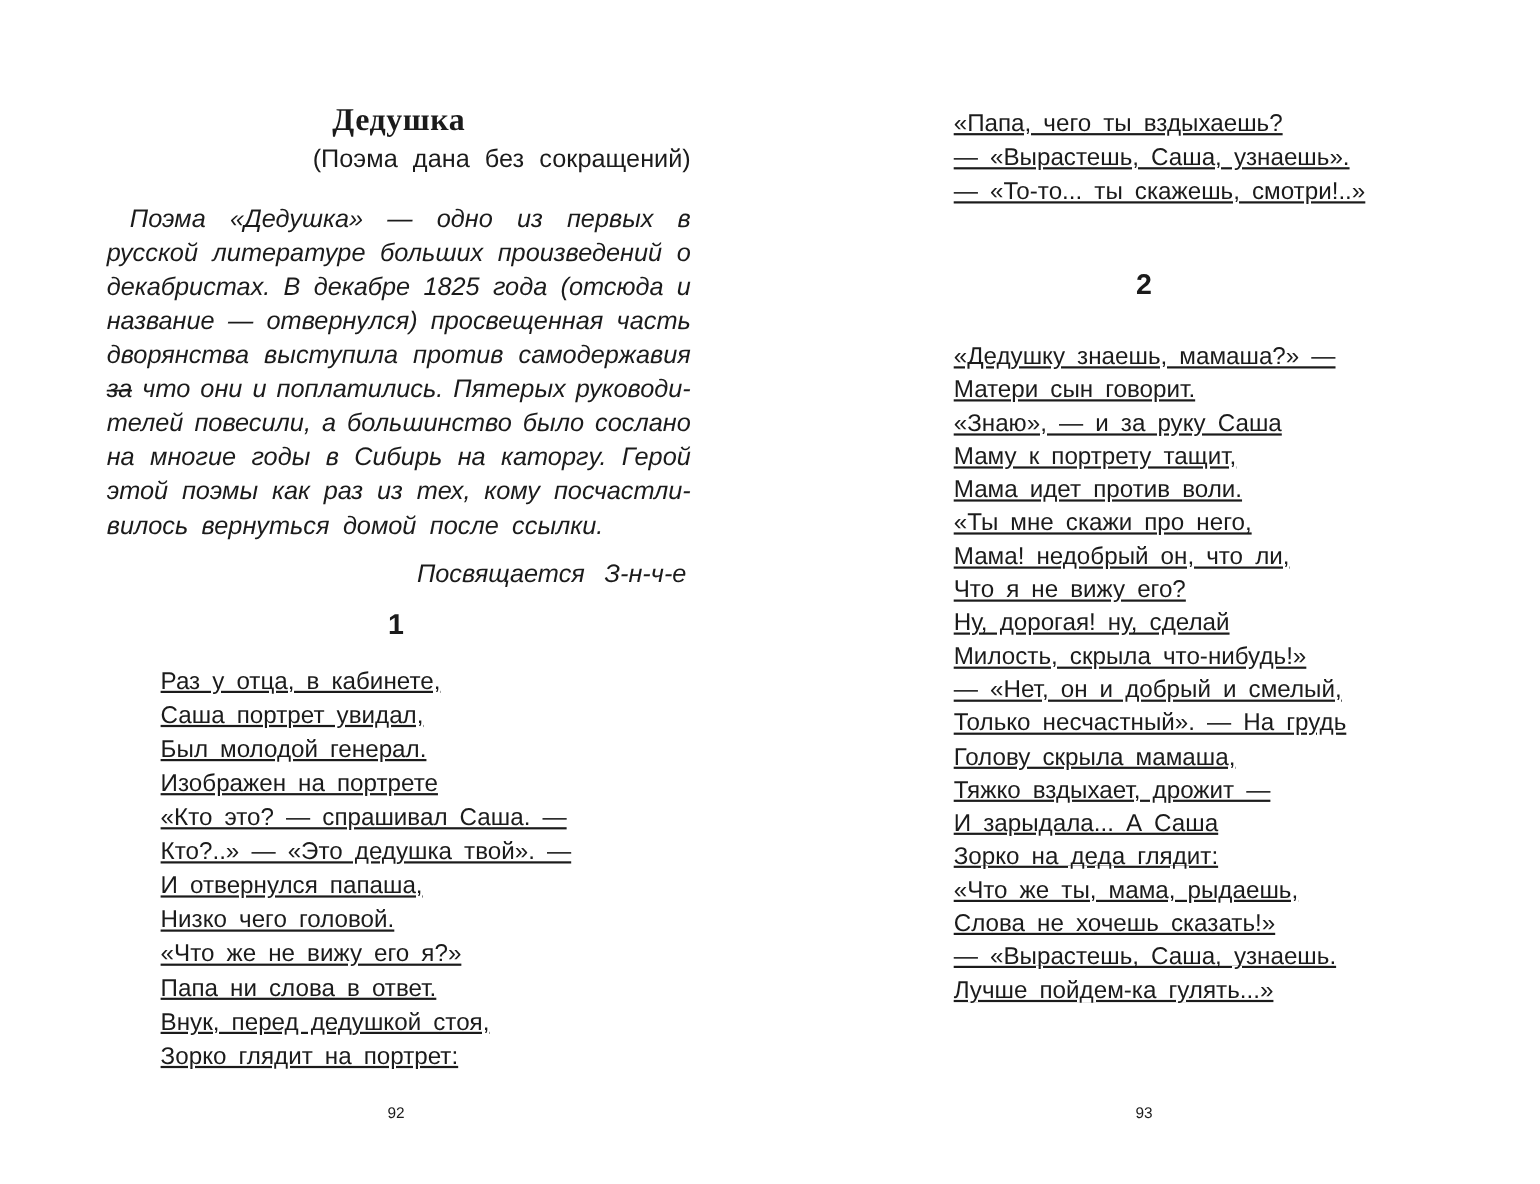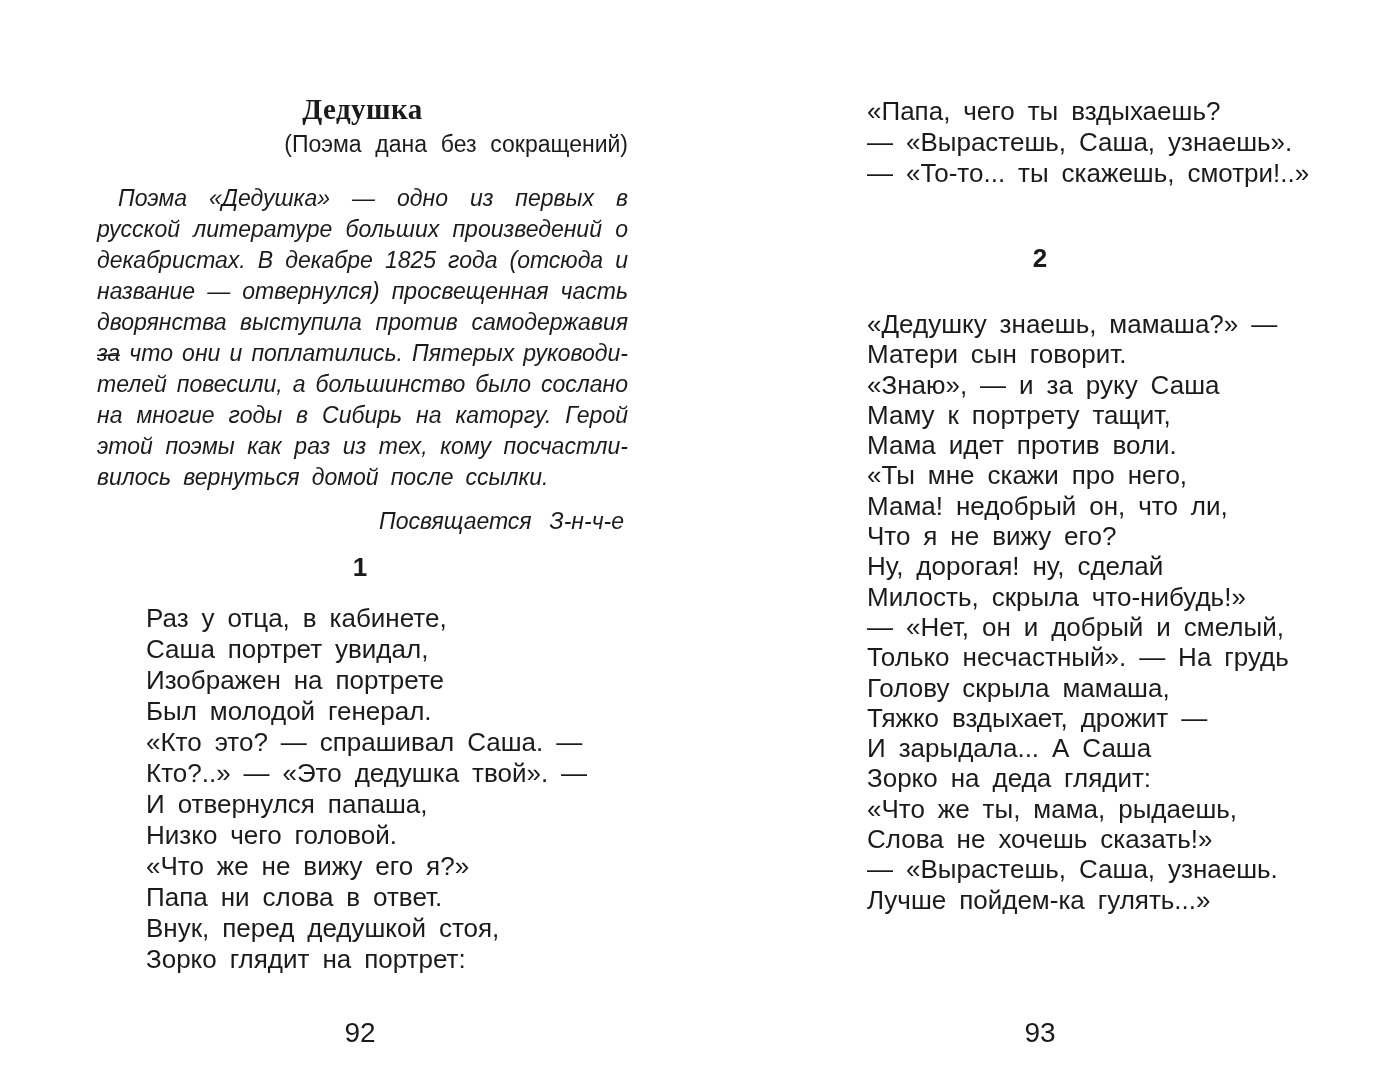--- a/index.html
+++ b/index.html
@@ -50,34 +50,35 @@
 
   .section-number {
     position: absolute; text-align: center;
     font-size: 26px; line-height: 30px; font-weight: 600;
   }
   .section-1 { top: 552px; left: 63px; width: 400px; }
   .section-2 { top: 243px; left: 0;    width: 346px; }
 
   .verse-block { position: absolute; }
   .verse-line {
-    font-size: 26px;
+    font-size: 22px;
     word-spacing: 0.22em;
     white-space: nowrap;
+    text-decoration: underline;
   }
   .verses-p92   { top: 603px; left: 49px; }
   .verses-p92 .verse-line   { height: 31px;   line-height: 31px; }
   .verses-p93a  { top: 96px;  left: 0; }
   .verses-p93a .verse-line  { height: 31px;   line-height: 31px; }
   .verses-p93b  { top: 309px; left: 0; }
   .verses-p93b .verse-line  { height: 30.3px; line-height: 30.3px; }
 
   .page-number {
-    position: absolute; top: 1020px; text-align: center;
-    font-size: 28px; line-height: 26px;
+    position: absolute; top: 998px; text-align: center;
+    font-size: 14px; line-height: 26px;
   }
   .page-number-left  { left: 63px; width: 400px; }
   .page-number-right { left: 0;    width: 346px; }
 </style>
 </head>
 <body style="background: rgb(255, 255, 255); color: rgb(27, 27, 27);">
 
 <div class="spread">
 
   <div class="page page-left">
@@ -99,22 +100,22 @@
       <div class="intro-line last">вилось вернуться домой после ссылки.</div>
     </div>
 
     <div class="dedication">Посвящается З-н-ч-е</div>
 
     <div class="section-number section-1">1</div>
 
     <div class="verse-block verses-p92">
       <div class="verse-line">Раз у отца, в кабинете,</div>
       <div class="verse-line">Саша портрет увидал,</div>
+      <div class="verse-line">Был молодой генерал.</div>
       <div class="verse-line">Изображен на портрете</div>
-      <div class="verse-line">Был молодой генерал.</div>
       <div class="verse-line">«Кто это? — спрашивал Саша. —</div>
       <div class="verse-line">Кто?..» — «Это дедушка твой». —</div>
       <div class="verse-line">И отвернулся папаша,</div>
       <div class="verse-line">Низко чего головой.</div>
       <div class="verse-line">«Что же не вижу его я?»</div>
       <div class="verse-line">Папа ни слова в ответ.</div>
       <div class="verse-line">Внук, перед дедушкой стоя,</div>
       <div class="verse-line">Зорко глядит на портрет:</div>
     </div>
 

